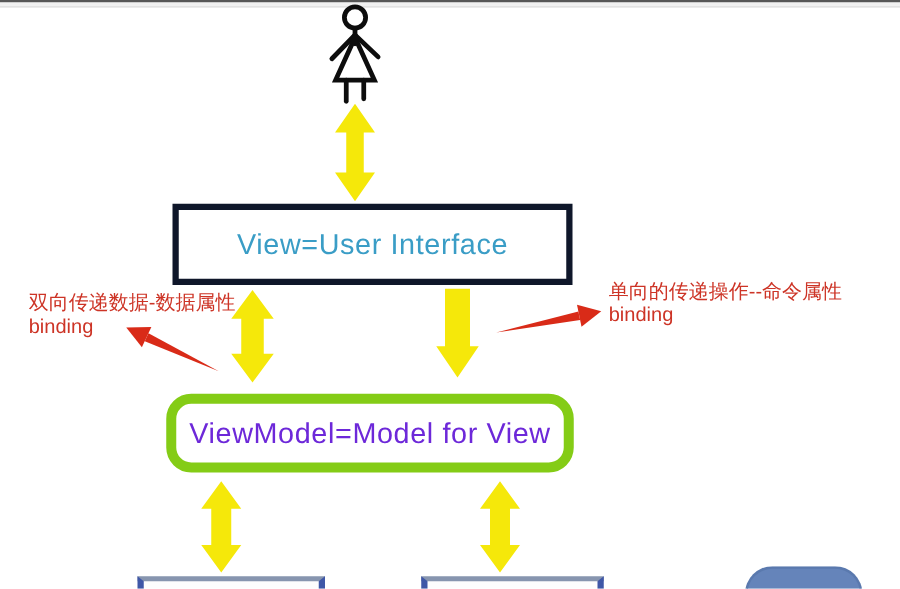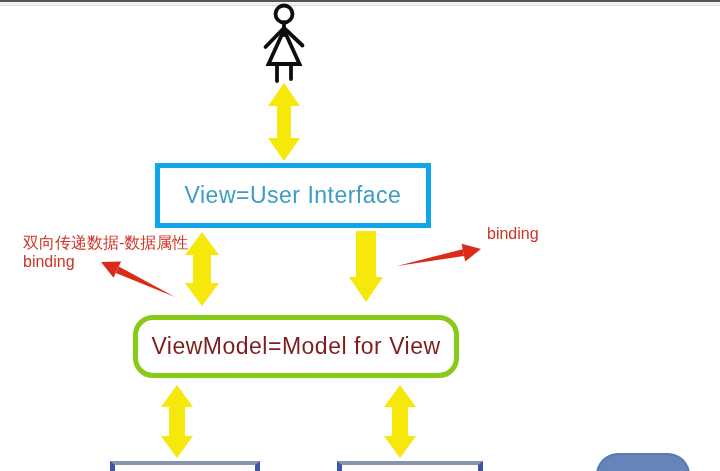--- a/index.html
+++ b/index.html
@@ -21,31 +21,31 @@
   }
   svg.layer { position: absolute; left: 0; top: 0; }
 
   .node {
     position: absolute;
     display: flex; align-items: center; justify-content: center;
     background: #ffffff;
     box-sizing: border-box;
   }
   .view-box {
-    left: 155px; top: 163px; width: 276px; height: 65px;
-    border: 5px solid #0ea5e9;
+    left: 138px; top: 163px; width: 320px; height: 65px;
+    border: 5px solid #0f172a;
     color: #3a9dc6;
     font-size: 23px;
     letter-spacing: 0.5px;
   }
   .viewmodel-box {
     left: 133px; top: 315px; width: 326px; height: 63px;
-    border: 5px solid #84cc16;
+    border: 8px solid #84cc16;
     border-radius: 20px;
-    color: #7f1d1d;
+    color: #6d28d9;
     font-size: 23px;
     letter-spacing: 0.5px;
   }
   .annotation {
     position: absolute;
     color: #cd3426;
     font-size: 16px;
     line-height: 19px;
     white-space: nowrap;
   }
@@ -117,20 +117,21 @@
   <div class="node viewmodel-box">
     <span>ViewModel=Model for View</span>
   </div>
 
   <div class="annotation annotation-left">
     <div>双向传递数据-数据属性</div>
     <div>binding</div>
   </div>
 
   <div class="annotation annotation-right">
+    <div>单向的传递操作--命令属性</div>
     <div>binding</div>
   </div>
 
   <div class="bottom-box bottom-box-left"></div>
   <div class="bottom-box bottom-box-right"></div>
 
   <div class="model-blob"></div>
 
 </div>
 

